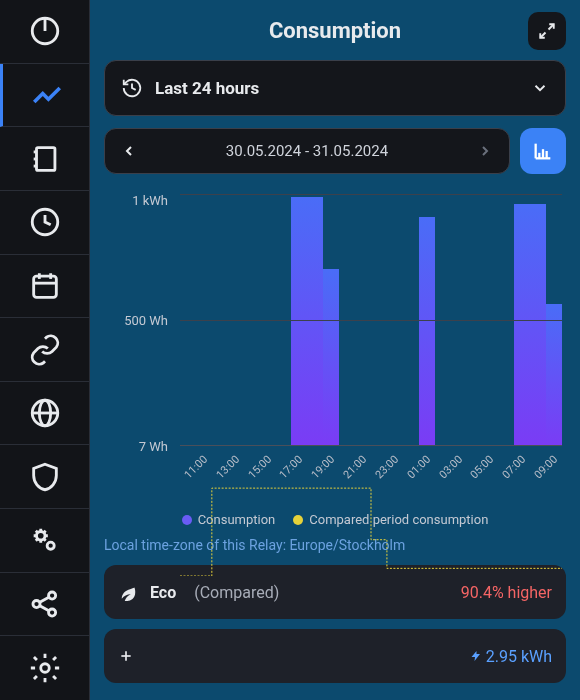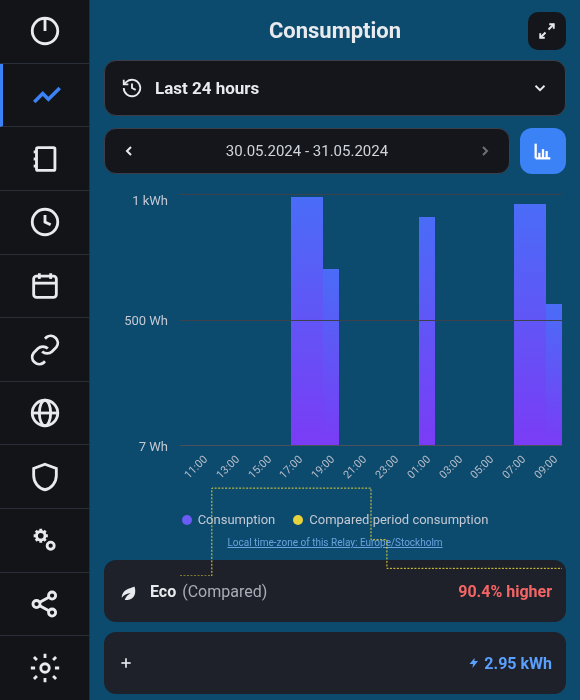--- a/index.html
+++ b/index.html
@@ -111,35 +111,35 @@
     display: flex;
     font-size: 11px; color: #b8bdc8;
   }
   .x-label { flex: 1; text-align: center; transform: rotate(-45deg) translate(-6px, 6px); transform-origin: center; white-space: nowrap; }
   .legend {
     display: flex; gap: 18px; justify-content: center;
     font-size: 13px; color: #c4c9d3; margin-top: 4px;
   }
   .legend-item { display:flex; align-items:center; gap:6px; }
   .dot { width:10px; height:10px; border-radius:50%; }
-  .tz-note { text-align:center; font-size: 10px; color: #6ca2e0; margin: 10px 0 12px; text-decoration: underline; }
+  .tz-note { text-align:left; font-size: 14px; color: #6ca2e0; margin: 10px 0 12px; }
   .stat-row {
     background: #1e2129;
     border-radius: 12px;
-    height: 62px;
+    height: 54px;
     display: flex;
     align-items: center;
     padding: 0 14px;
     margin-bottom: 10px;
     font-size: 16px;
   }
   .stat-row .stat-icon { width:22px; display:flex; align-items:center; margin-right:10px; }
   .stat-row .stat-label { font-weight: 700; }
-  .stat-row .stat-sub { color: #a8adb8; margin-left: 6px; }
-  .stat-row .stat-val { margin-left: auto; font-weight: 700; }
+  .stat-row .stat-sub { color: #a8adb8; margin-left: 18px; }
+  .stat-row .stat-val { margin-left: auto; font-weight: 400; }
   .red { color: #f56565; }
   .blue { color: #5aa0ff; }
 </style>
 </head>
 <body>
 
 <div class="sidebar">
   <div class="sidebar-item">
     <svg viewBox="0 0 24 24" fill="none" stroke="#e8eaed" stroke-width="2">
         <circle cx="12" cy="12" r="9"></circle>

